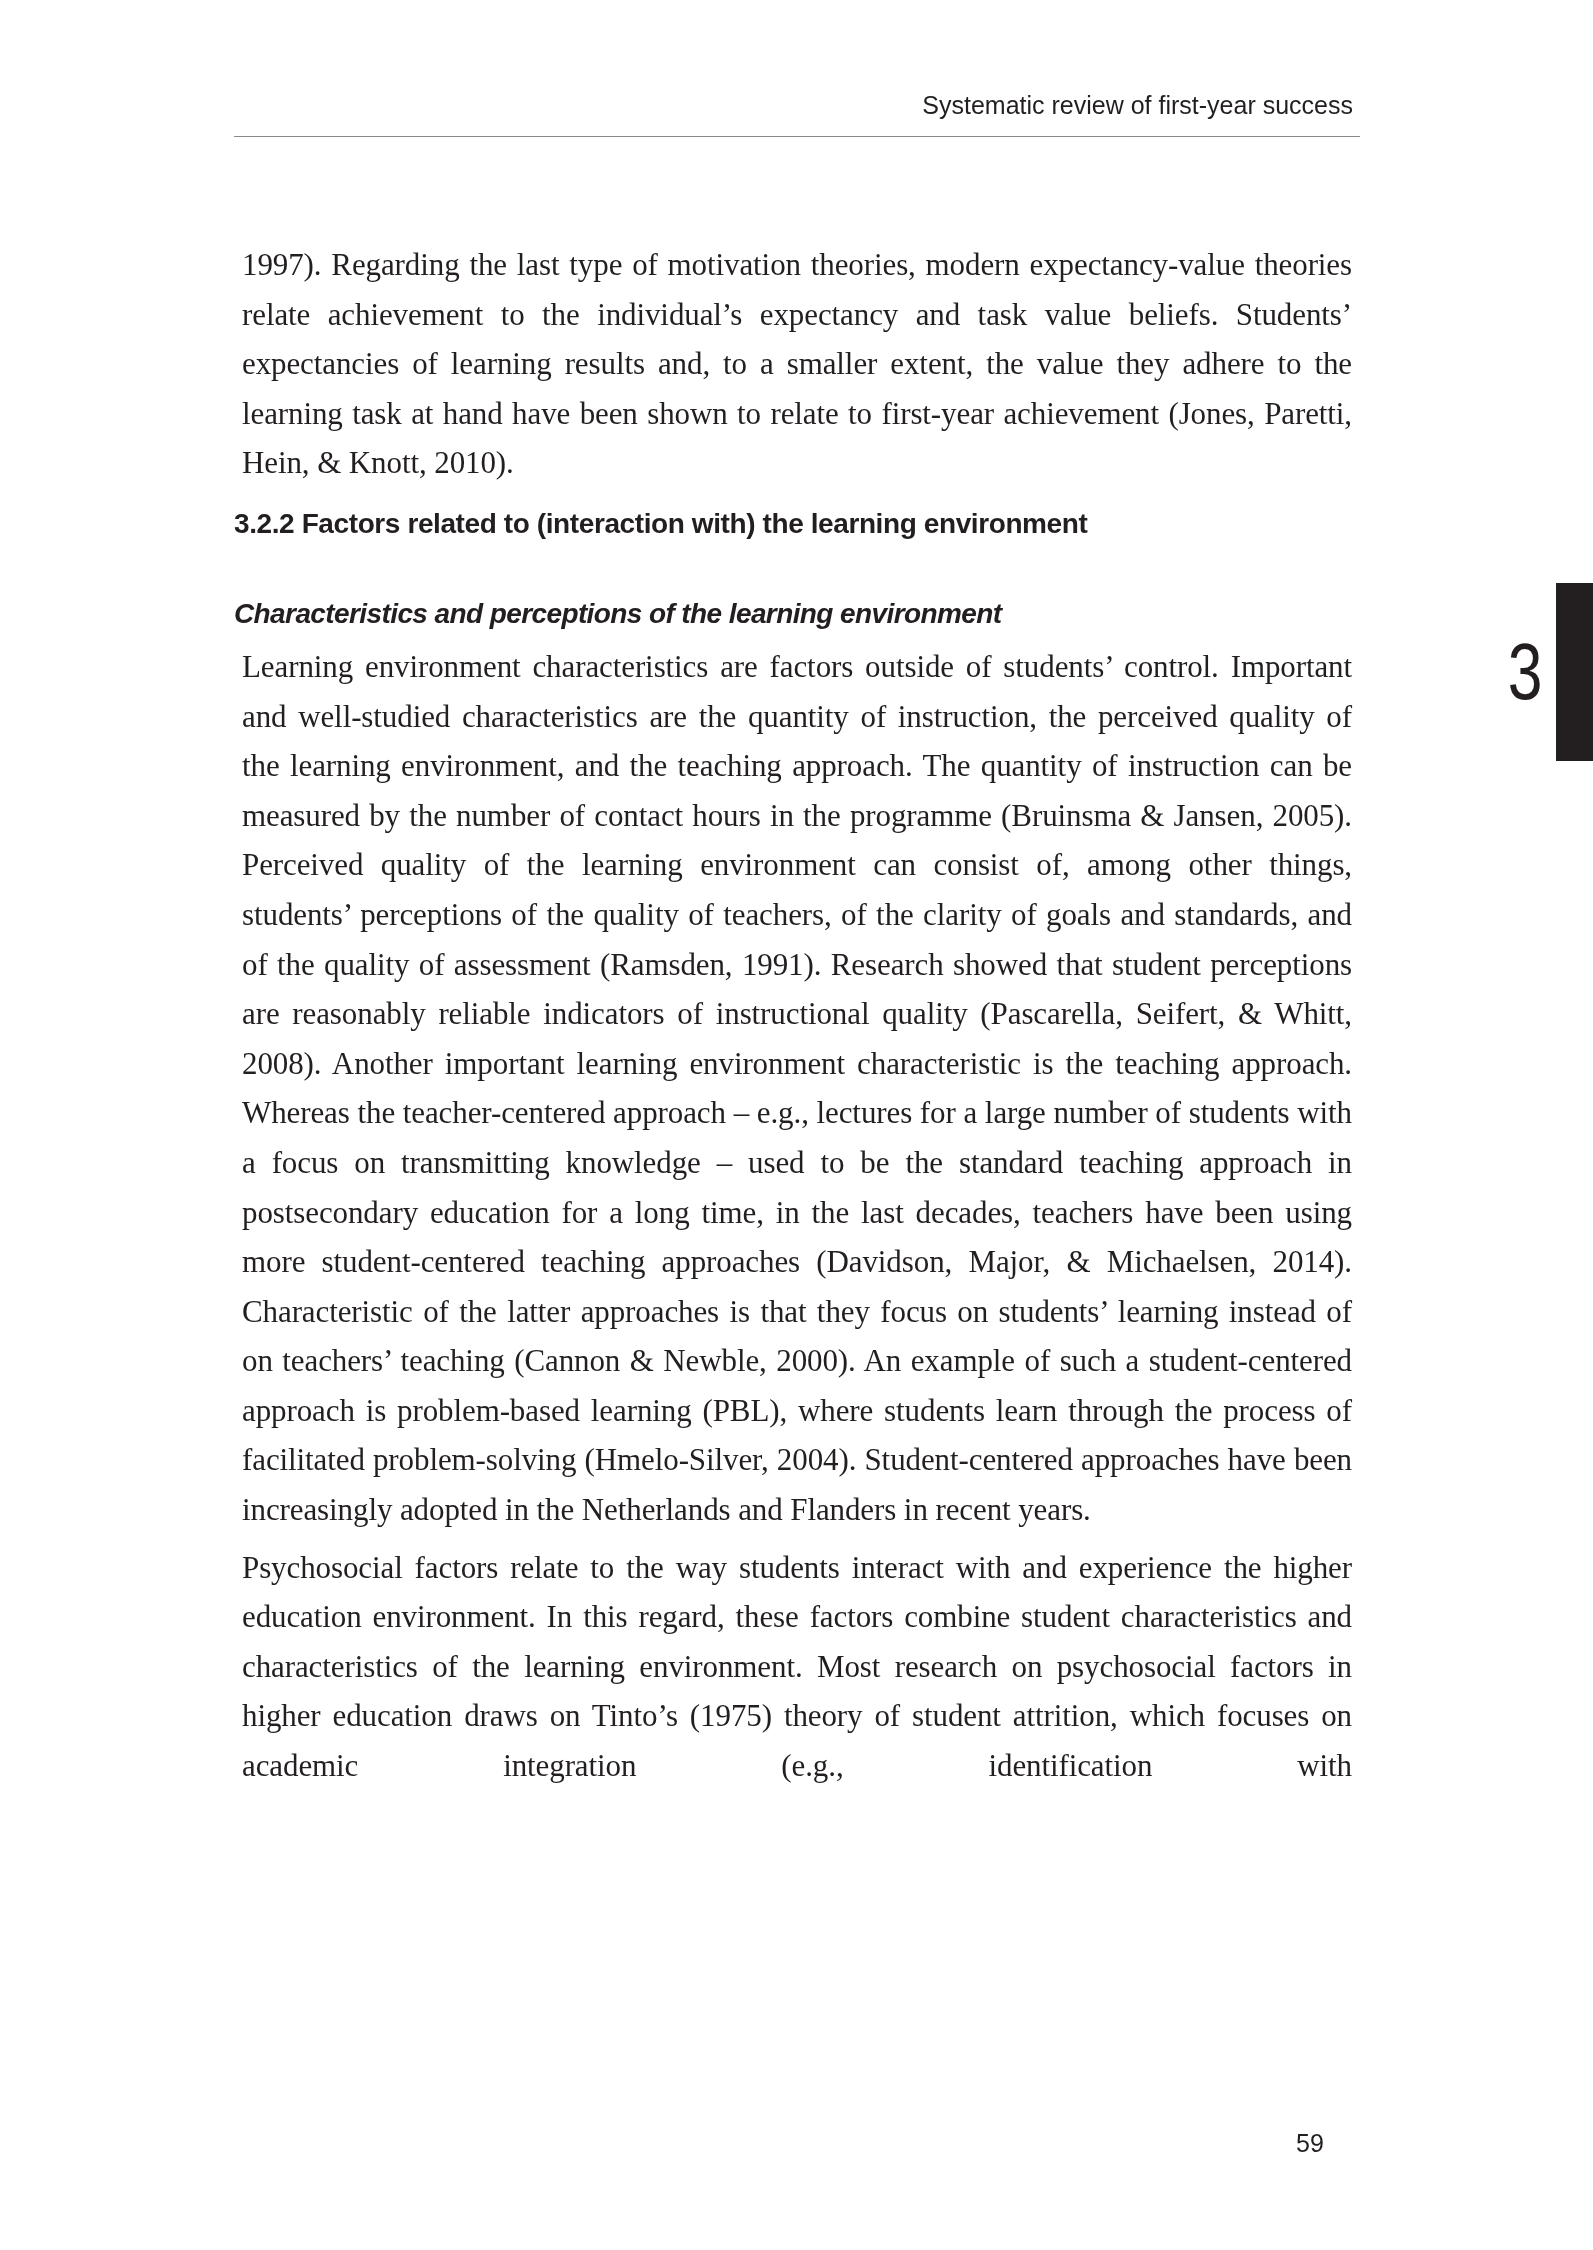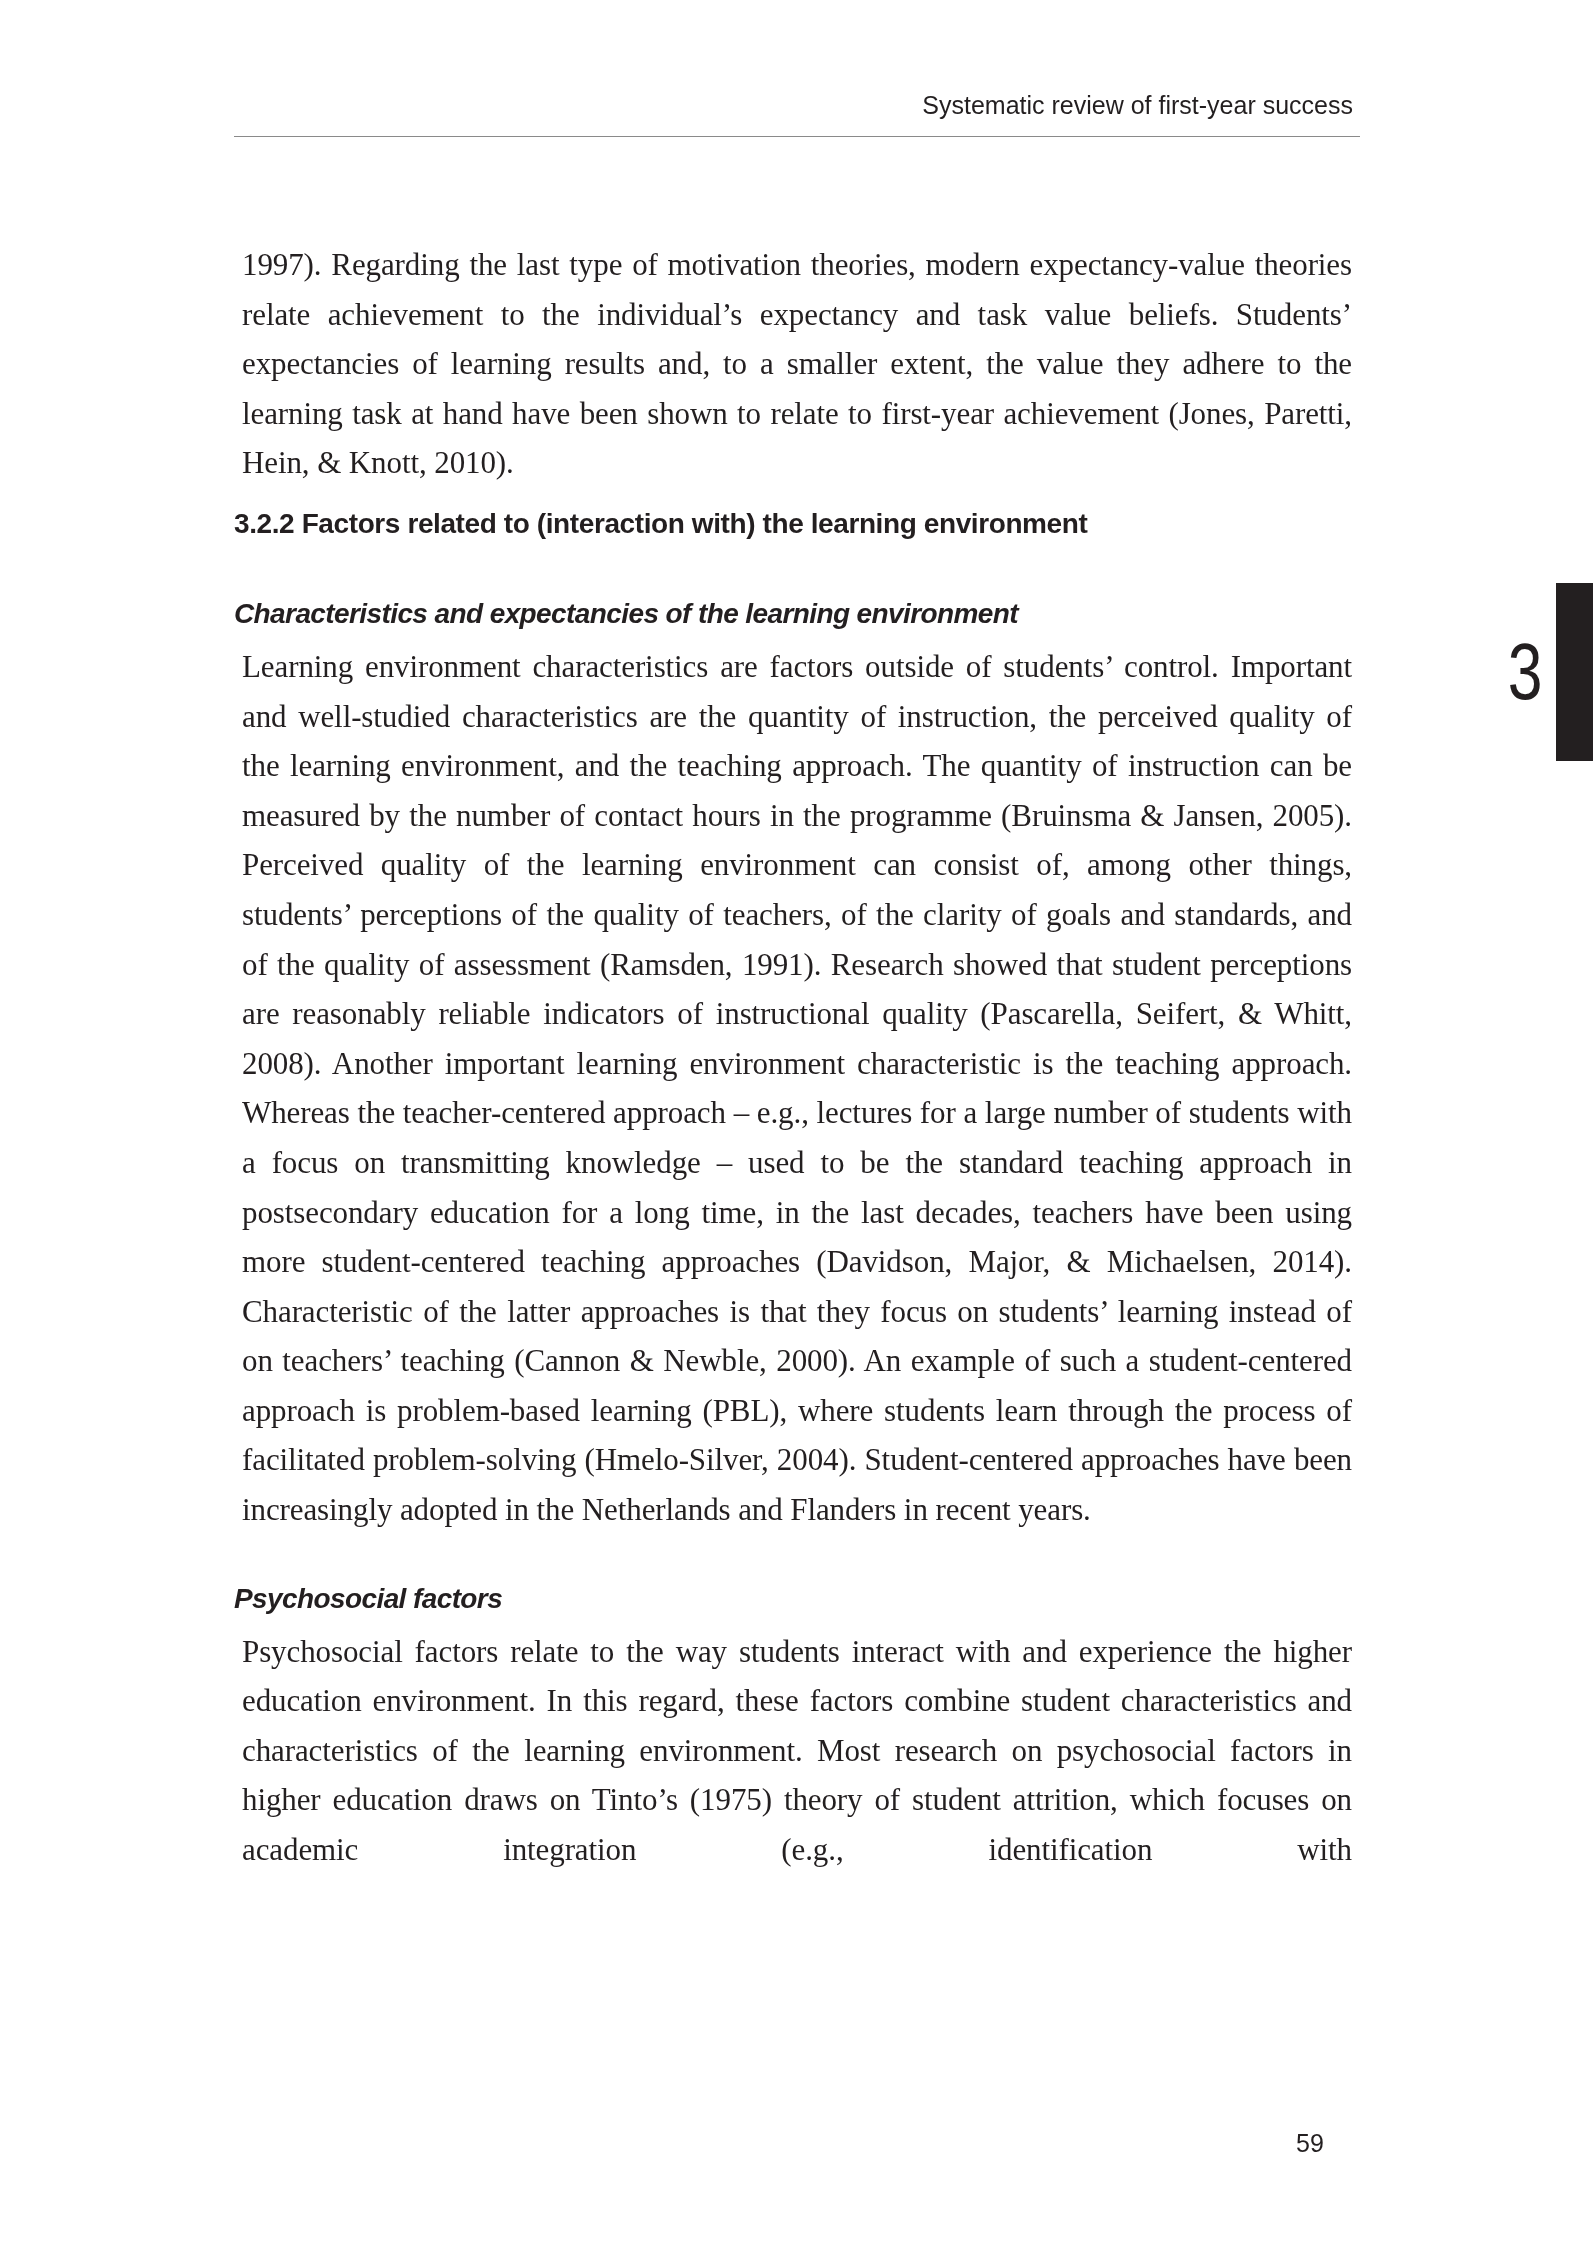--- a/index.html
+++ b/index.html
@@ -110,20 +110,19 @@
 <div class="header-rule"></div>
 
 <div class="chapter-tab"></div>
 <div class="chapter-number">3</div>
 
 <div class="body-column">
   <p class="para">1997). Regarding the last type of motivation theories, modern expectancy-value theories relate achievement to the individual’s expectancy and task value beliefs. Students’ expectancies of learning results and, to a smaller extent, the value they adhere to the learning task at hand have been shown to relate to first-year achievement (Jones, Paretti, Hein, &amp; Knott, 2010).</p>
 
   <h2 class="section-heading">3.2.2 Factors related to (interaction with) the learning environment</h2>
 
-  <h3 class="subsection-heading">Characteristics and expectancies of the learning environment</h3>
+  <h3 class="subsection-heading">Characteristics and perceptions of the learning environment</h3>
   <p class="para">Learning environment characteristics are factors outside of students’ control. Important and well-studied characteristics are the quantity of instruction, the perceived quality of the learning environment, and the teaching approach. The quantity of instruction can be measured by the number of contact hours in the programme (Bruinsma &amp; Jansen, 2005). Perceived quality of the learning environment can consist of, among other things, students’ perceptions of the quality of teachers, of the clarity of goals and standards, and of the quality of assessment (Ramsden, 1991). Research showed that student perceptions are reasonably reliable indicators of instructional quality (Pascarella, Seifert, &amp; Whitt, 2008). Another important learning environment characteristic is the teaching approach. Whereas the teacher-centered approach – e.g., lectures for a large number of students with a focus on transmitting knowledge – used to be the standard teaching approach in postsecondary education for a long time, in the last decades, teachers have been using more student-centered teaching approaches (Davidson, Major, &amp; Michaelsen, 2014). Characteristic of the latter approaches is that they focus on students’ learning instead of on teachers’ teaching (Cannon &amp; Newble, 2000). An example of such a student-centered approach is problem-based learning (PBL), where students learn through the process of facilitated problem-solving (Hmelo-Silver, 2004). Student-centered approaches have been increasingly adopted in the Netherlands and Flanders in recent years.</p>
 
-  <h3 class="subsection-heading second">Psychosocial factors</h3>
   <p class="para" style="text-align-last: justify;">Psychosocial factors relate to the way students interact with and experience the higher education environment. In this regard, these factors combine student characteristics and characteristics of the learning environment. Most research on psychosocial factors in higher education draws on Tinto’s (1975) theory of student attrition, which focuses on academic integration (e.g., identification with</p>
 </div>
 
 <div class="page-number">59</div>
 
 </body></html>

